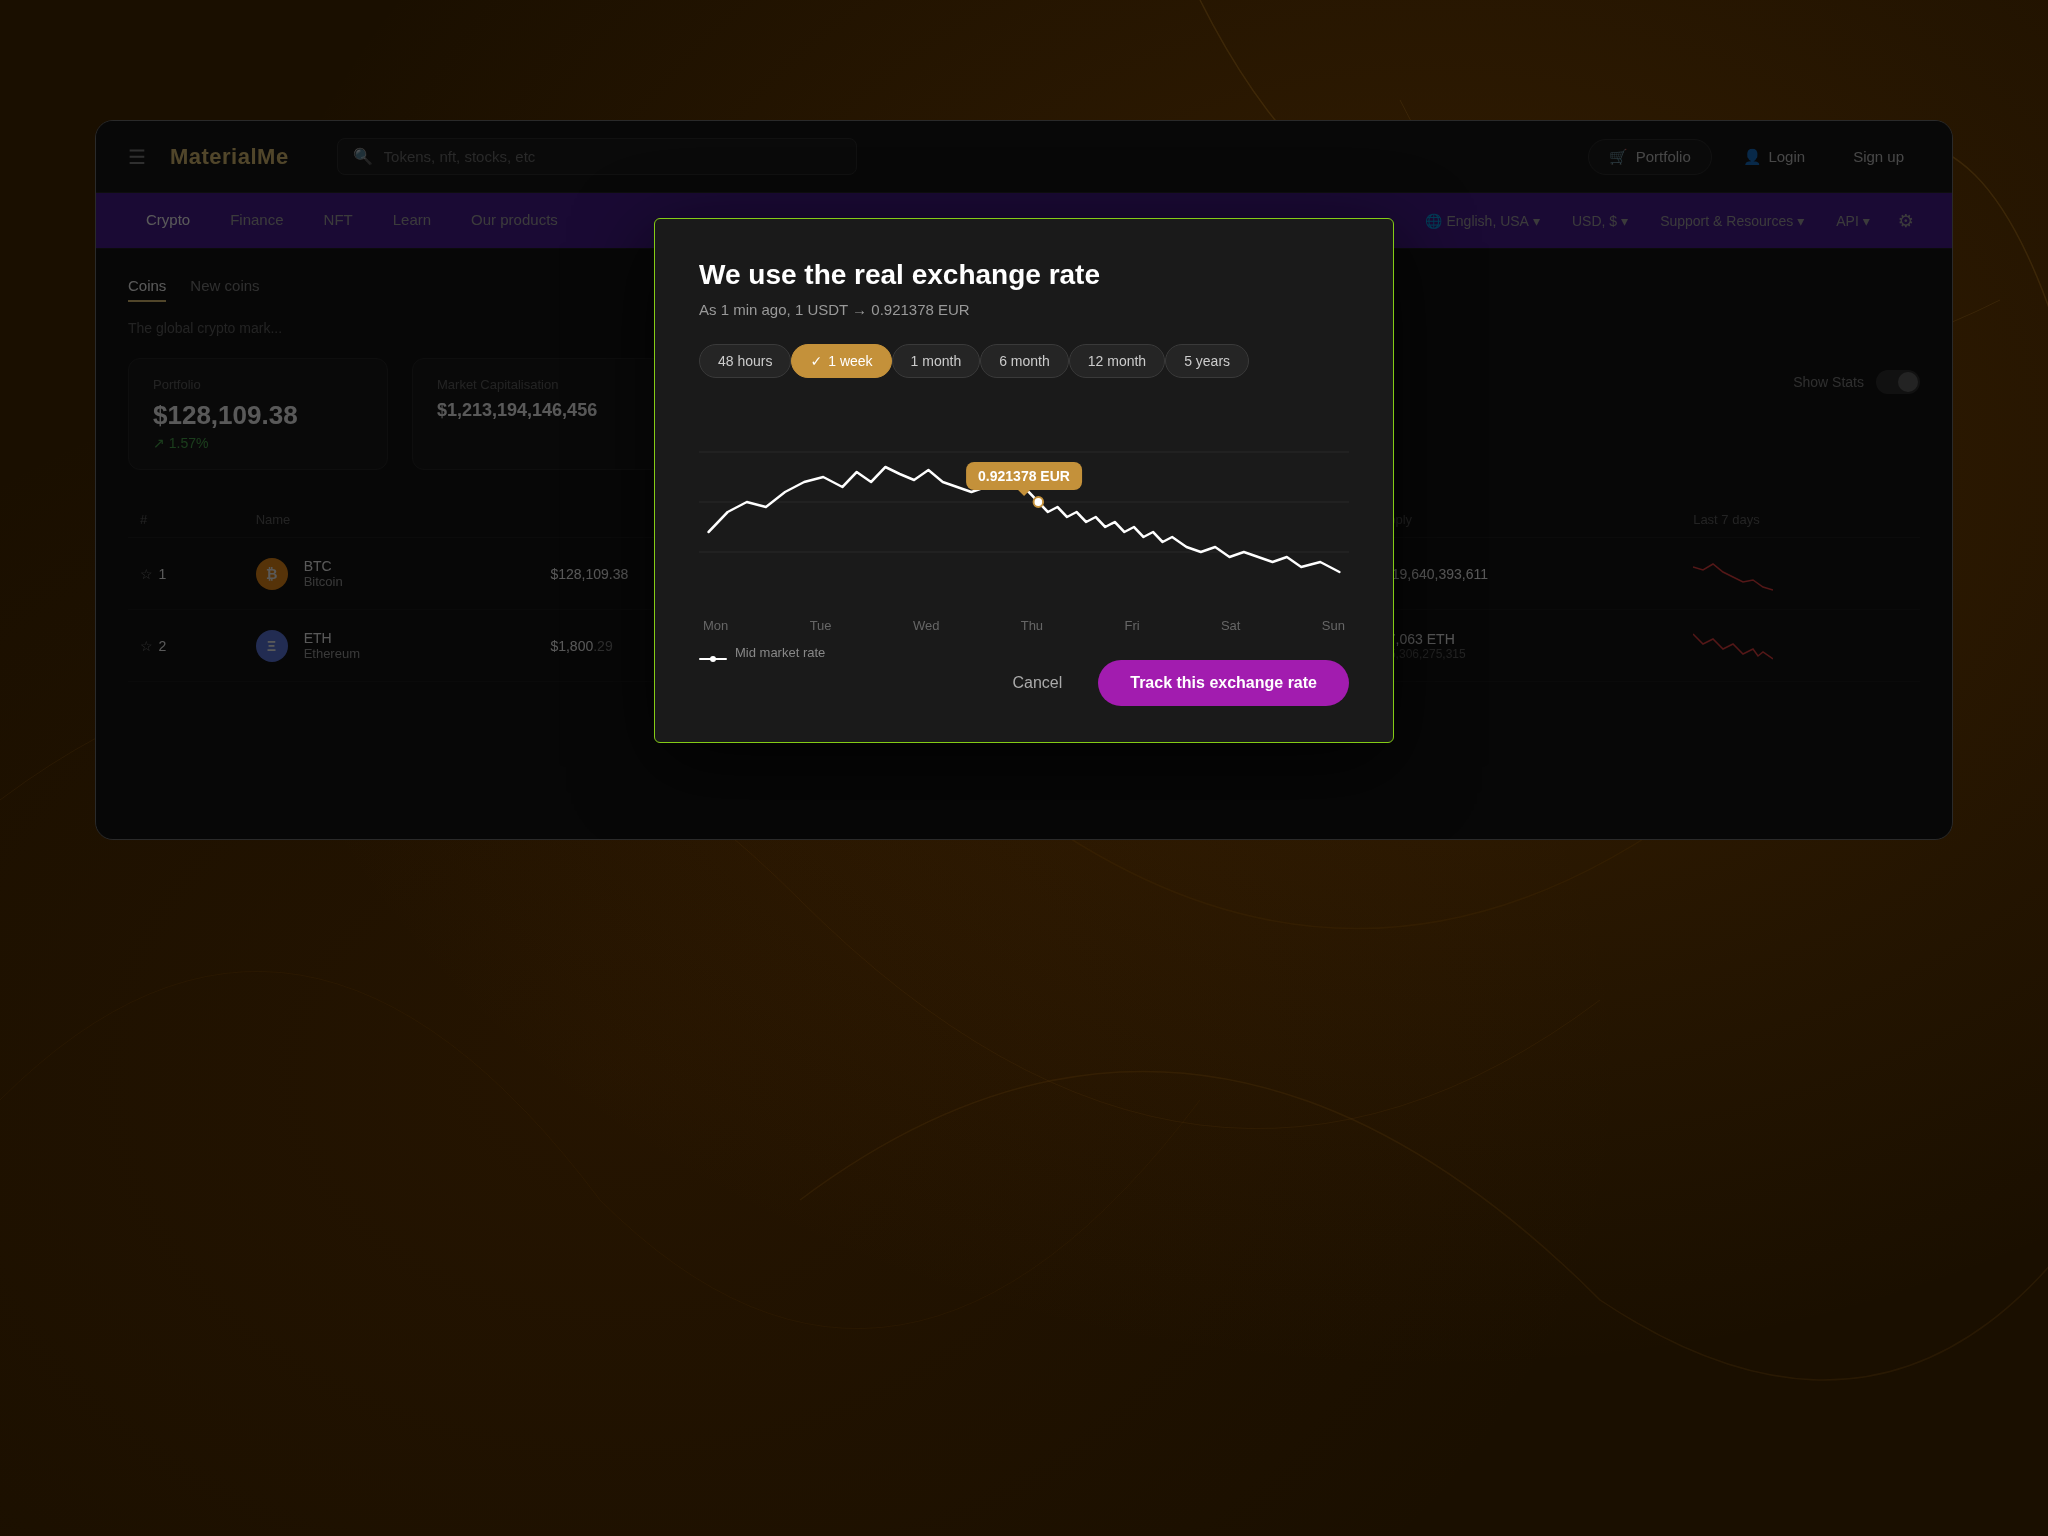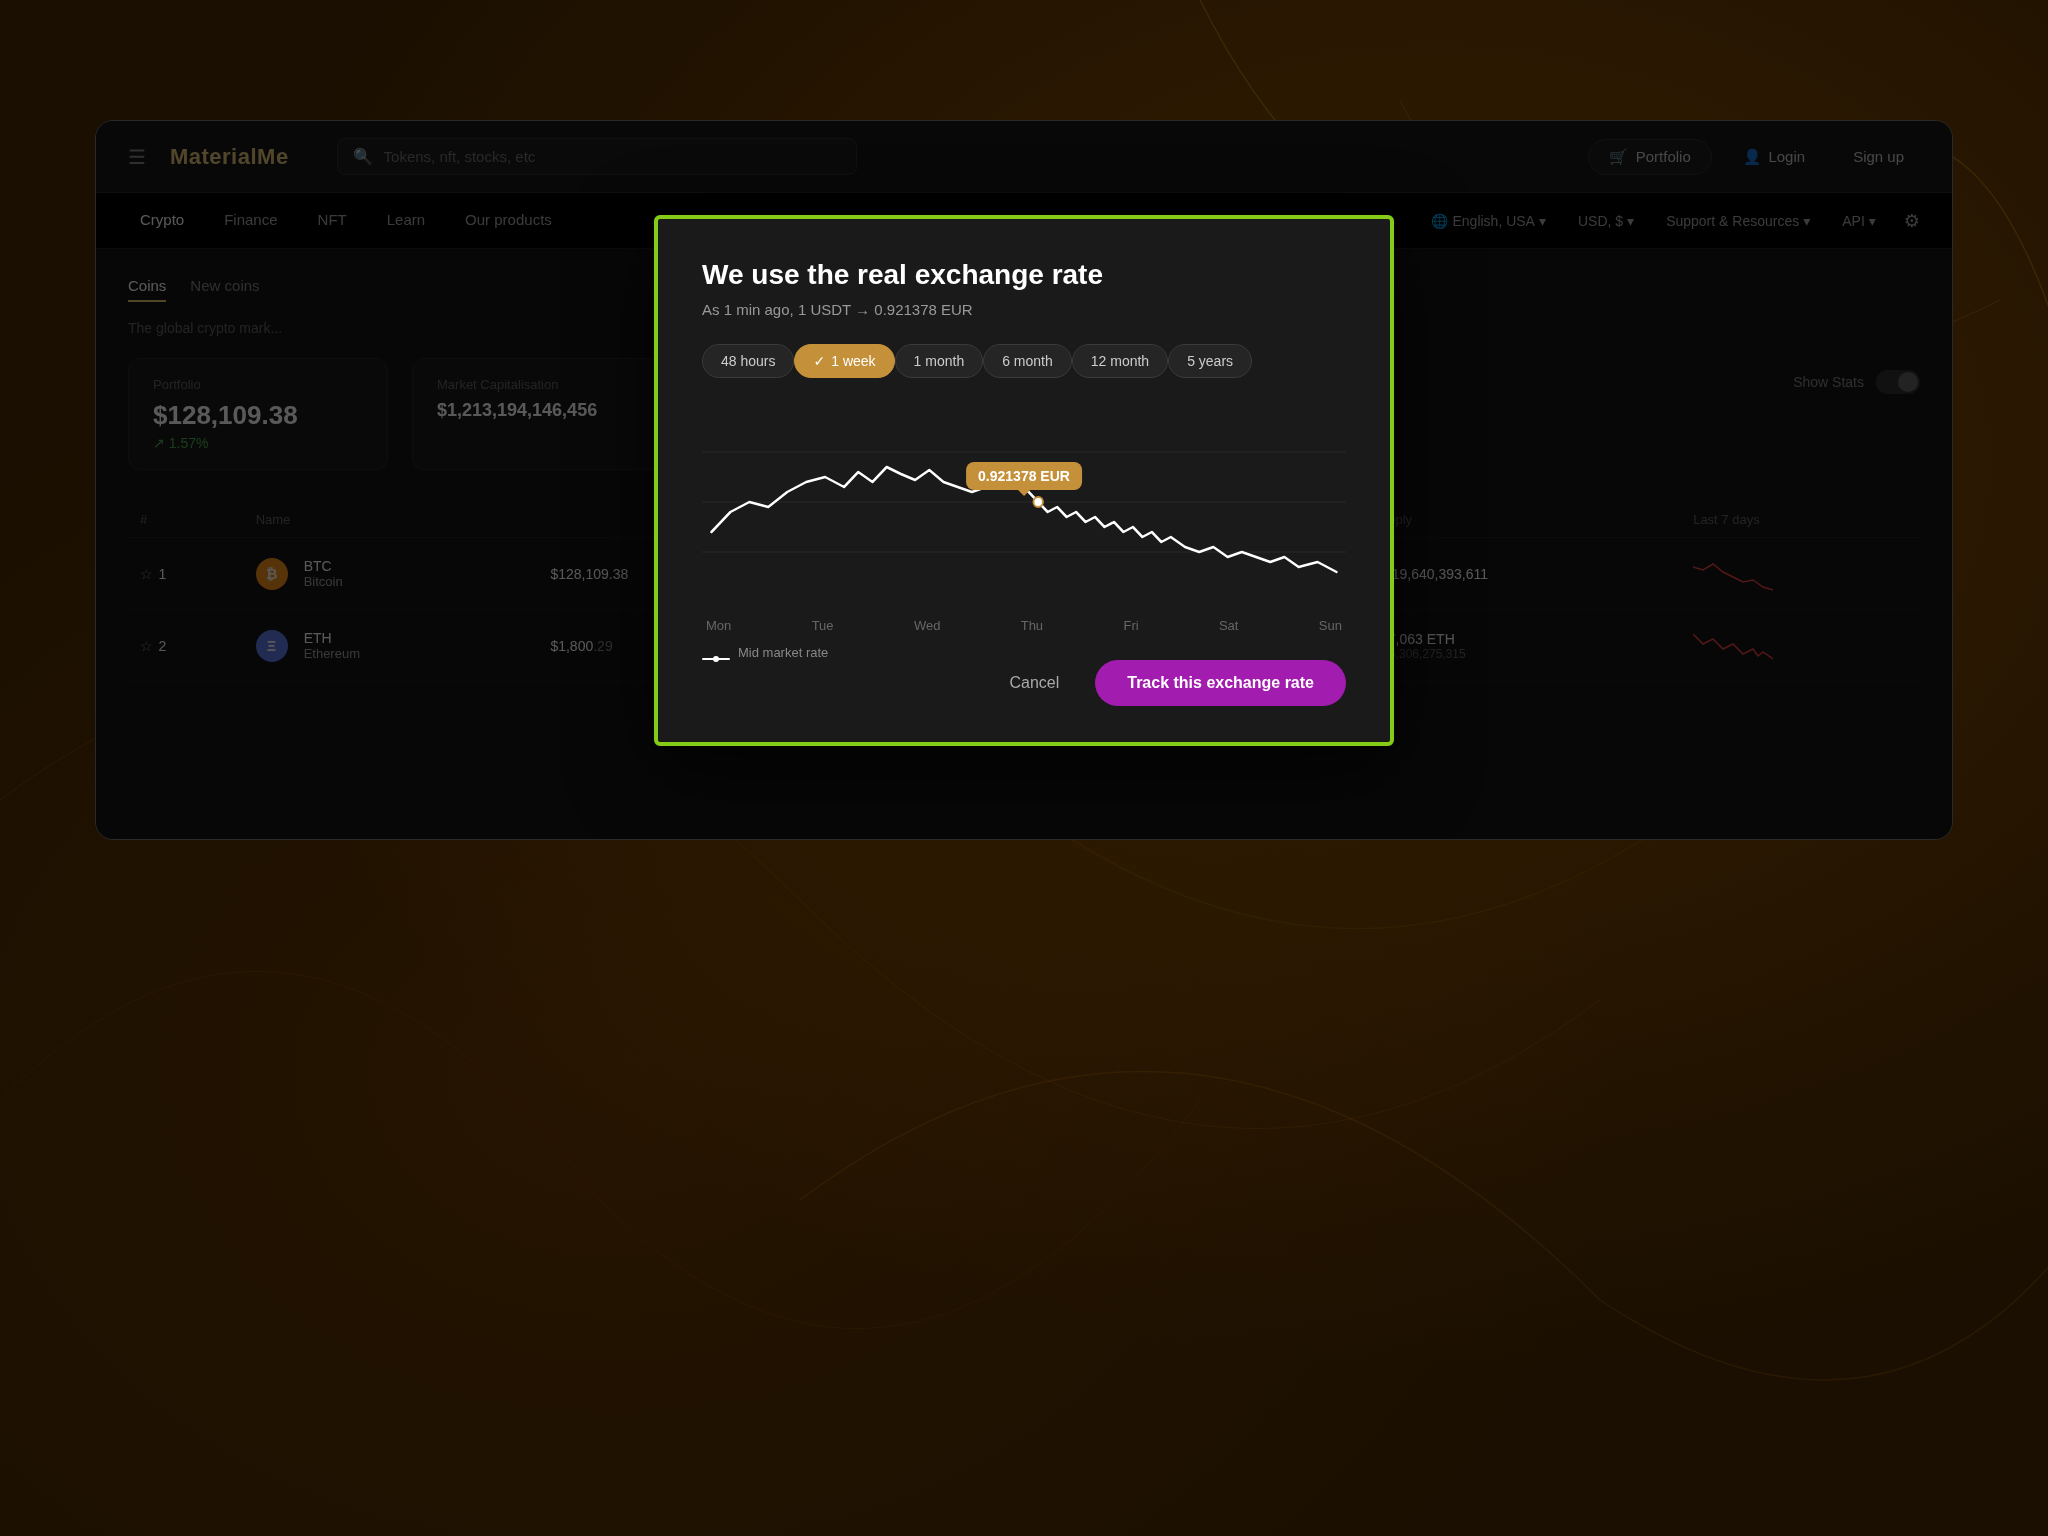--- a/index.html
+++ b/index.html
@@ -126,23 +126,23 @@
       color: #ccc;
       padding: 8px 16px;
       font-size: 15px;
       cursor: pointer;
     }
 
     
     .secondary-nav {
       display: flex;
       align-items: center;
-      padding: 0 24px;
+      padding: 0 30px;
       height: 56px;
-      background: #000000;
+      background: #4c1d95;
       border-bottom: 1px solid #222;
       gap: 0;
     }
 
     .nav-links {
       display: flex;
       gap: 0;
       flex: 1;
     }
 
@@ -353,21 +353,21 @@
       inset: 0;
       background: rgba(0, 0, 0, 0.65);
       z-index: 10;
       display: flex;
       align-items: center;
       justify-content: center;
     }
 
     .modal {
       background: #1a1a1a;
-      border: 4px solid #84cc16;
+      border: 1px solid #84cc16;
       border-radius: 6px;
       width: 740px;
       padding: 40px 44px 36px;
       position: relative;
       box-shadow: 0 24px 80px rgba(0,0,0,0.7);
     }
 
     .modal-title {
       font-size: 28px;
       font-weight: 700;

